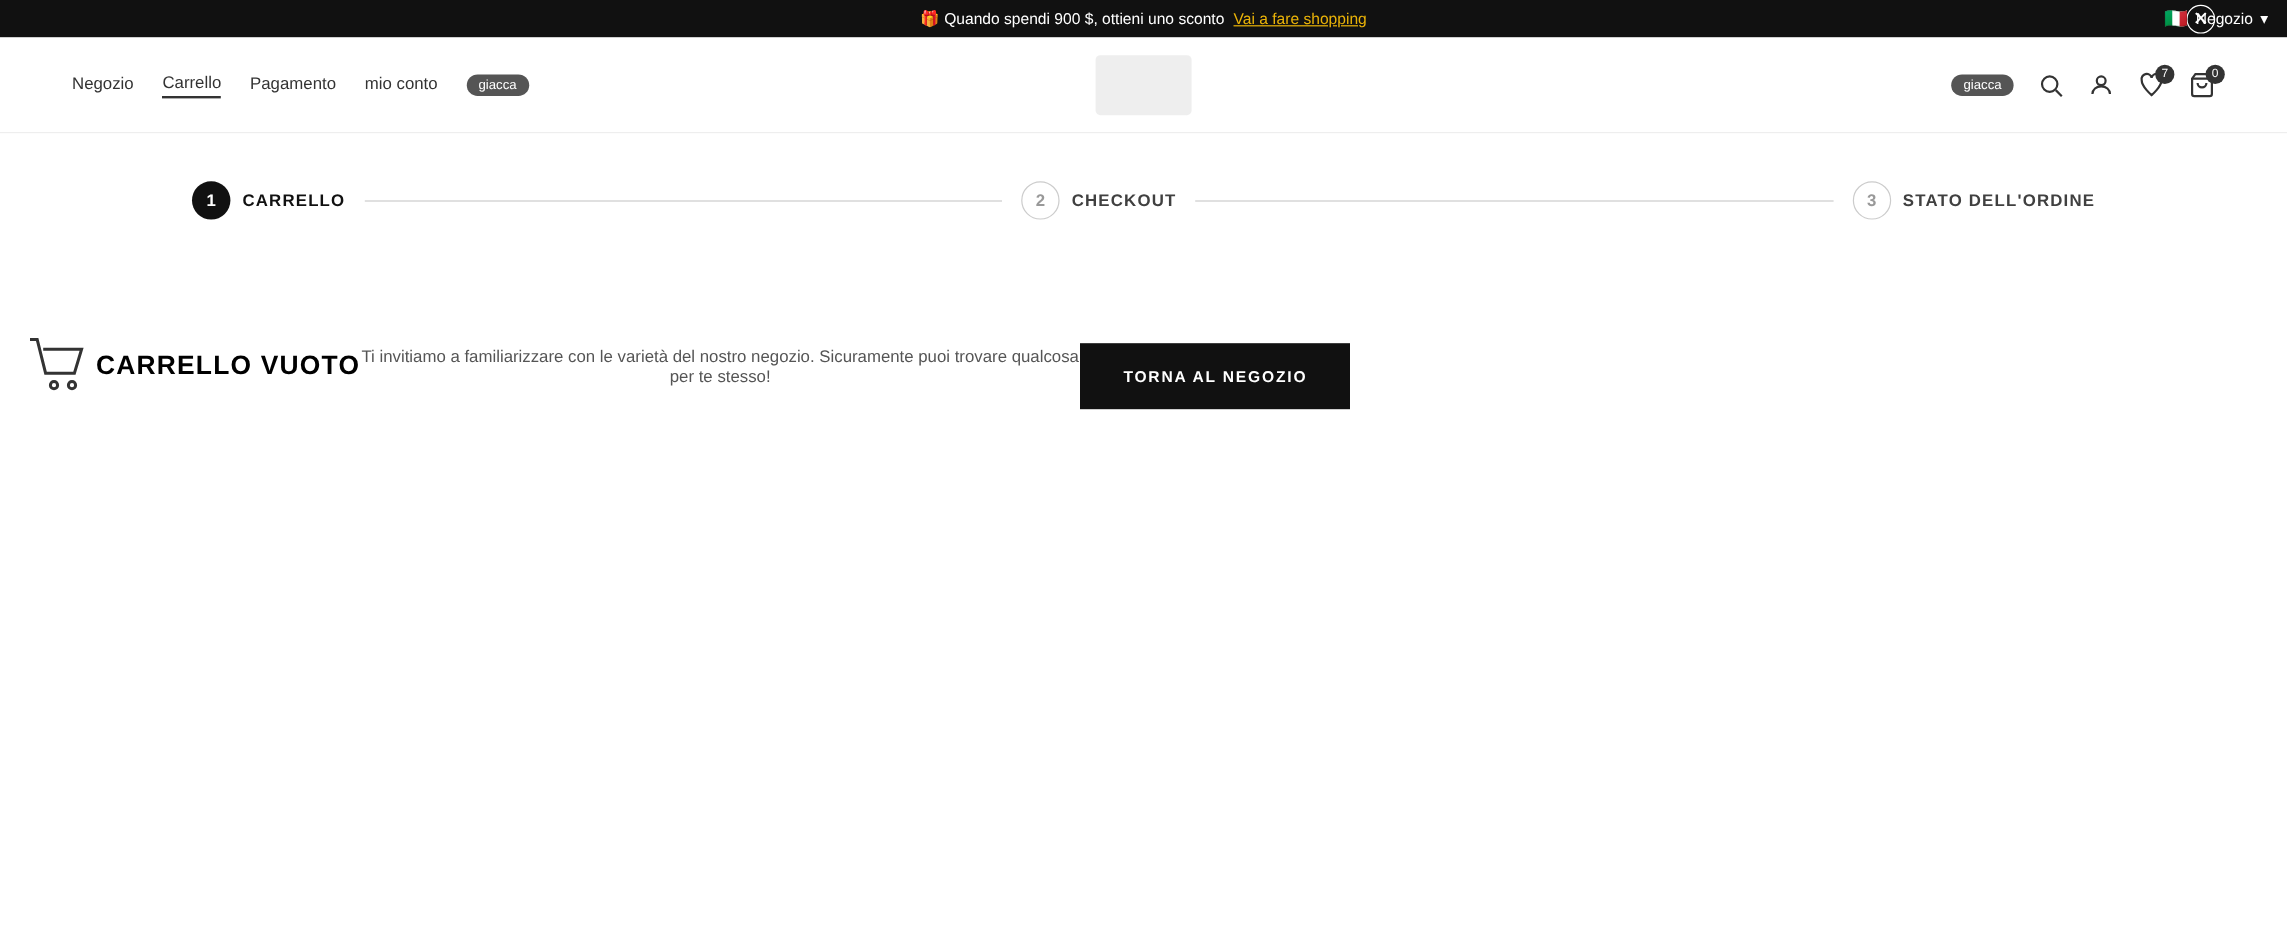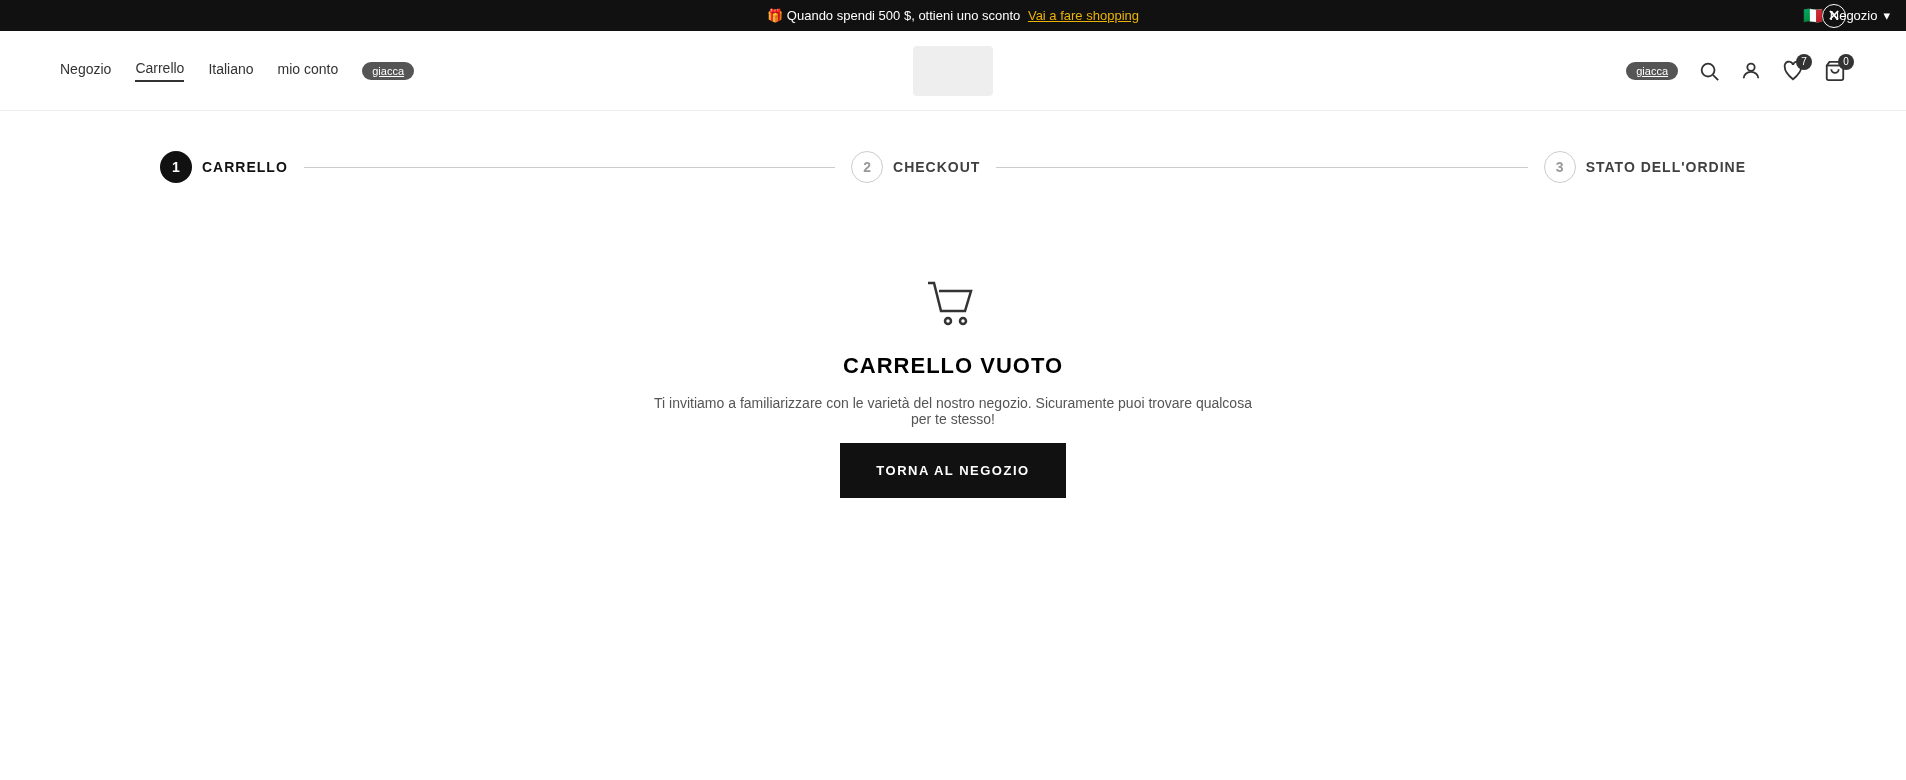--- a/index.html
+++ b/index.html
@@ -74,21 +74,20 @@
       border-bottom: 2px solid #333;
       font-weight: 500;
     }
     .nav-tag {
       background: #555;
       color: #fff;
       font-size: 11px;
       padding: 3px 10px;
       border-radius: 20px;
       cursor: pointer;
-      text-decoration: underline;
     }
     .logo-area {
       position: absolute;
       left: 50%;
       transform: translateX(-50%);
       display: flex;
       align-items: center;
     }
     .logo-placeholder {
       width: 80px;
@@ -171,21 +170,20 @@
       flex: 1;
       height: 1px;
       background: #ccc;
       min-width: 80px;
       margin: 0 16px;
     }
 
     
     .empty-cart {
       display: flex;
-      flex-direction: column;
       align-items: center;
       padding: 60px 20px 80px;
     }
     .cart-icon-svg {
       width: 60px;
       height: 60px;
       margin-bottom: 20px;
     }
     .empty-cart-title {
       font-size: 22px;
@@ -212,38 +210,38 @@
       text-transform: uppercase;
       cursor: pointer;
     }
   </style>
 </head>
 <body>
 
 <div class="top-banner">
   <span>🎁</span>
   &nbsp;
-  <span>Quando spendi 500 $, ottieni uno sconto</span>
+  <span>Quando spendi 900 $, ottieni uno sconto</span>
   &nbsp;
   <a href="#">Vai a fare shopping</a>
   <button class="banner-close">
     <span>✕</span>
   </button>
   <div class="lang-selector">
     <span class="flag">🇮🇹</span>
     <span>Negozio</span>
     <span>▾</span>
   </div>
 </div>
 
 <header class="header">
   <nav class="nav">
     <a class="nav-item" href="#">Negozio</a>
     <a class="nav-item active" href="#">Carrello</a>
-    <a class="nav-item" href="#">Italiano</a>
+    <a class="nav-item" href="#">Pagamento</a>
     <a class="nav-item" href="#">mio conto</a>
     <span class="nav-tag">giacca</span>
   </nav>
 
   <div class="logo-area">
     <div class="logo-placeholder"></div>
   </div>
 
   <div class="header-icons">
     <span class="nav-tag">giacca</span>

